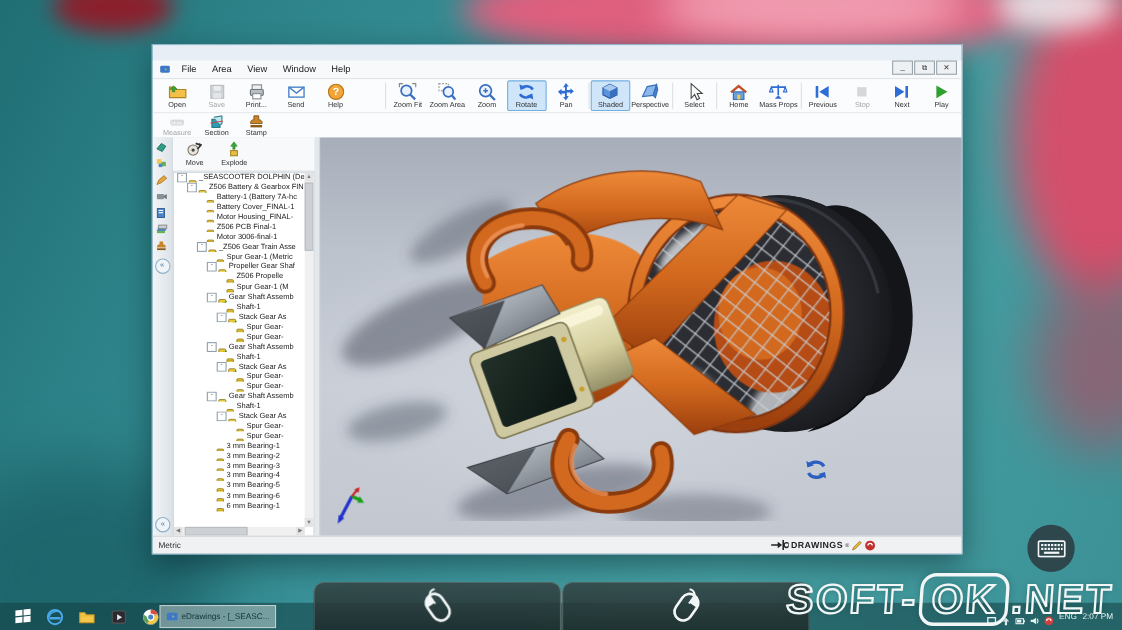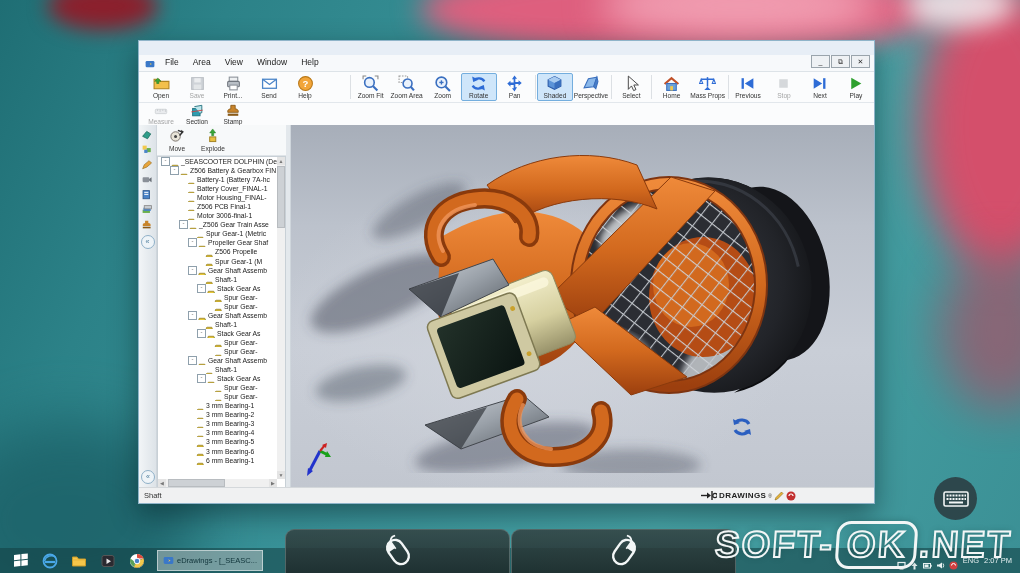--- a/index.html
+++ b/index.html
@@ -71,21 +71,21 @@
   #statusbar{position:absolute;left:0;bottom:0;right:0;height:15px;background:#f0f1f2;
     border-top:1px solid #d4d8db;display:flex;align-items:center;font-size:7.5px;color:#333;}
   #status-ready{padding-left:5px;flex:1;}
   #status-logo{display:flex;align-items:center;gap:2px;margin-right:78px;}
   #brand-text{font-weight:bold;font-size:8px;letter-spacing:.4px;color:#222;}
   #brand-reg{font-size:5px;vertical-align:top;}
   
   #taskbar{position:absolute;left:0;bottom:0;width:100%;height:25px;
     background:rgba(18,62,66,.55);display:flex;align-items:center;}
   .tb-ico{width:16px;height:16px;margin-left:13px;}
-  #task-button{display:flex;align-items:center;gap:3px;margin-left:12px;height:19px;
+  #task-button{display:flex;align-items:center;gap:3px;height:19px;
     padding:0 5px;background:rgba(255,255,255,.38);border:1px solid rgba(255,255,255,.5);}
   #task-button span{font-size:7.5px;color:#10343a;white-space:nowrap;}
   #tray{margin-left:auto;display:flex;align-items:center;gap:5px;padding-right:8px;}
   .tray-ico{width:9px;height:9px;}
   #tray-lang,#tray-time{font-size:7.5px;color:#e8f4f4;}
   
   .mouse-bar{position:absolute;top:529px;width:223px;height:44px;
     background:linear-gradient(180deg,rgba(52,68,68,.88),rgba(30,42,42,.88));
     border:1px solid rgba(130,150,150,.5);border-bottom:none;border-radius:9px 9px 0 0;
     display:flex;align-items:center;justify-content:center;}
@@ -758,21 +758,21 @@
         <svg id="rotate-cursor" width="22" height="20" viewBox="0 0 22 20">
           <path d="M18 7 A8 6.5 0 0 0 4 6" fill="none" stroke="#2b5fc0" stroke-width="3"></path>
           <path d="M2 2 L3 8 L9 6 Z" fill="#2b5fc0"></path>
           <path d="M4 13 A8 6.5 0 0 0 18 14" fill="none" stroke="#2b5fc0" stroke-width="3"></path>
           <path d="M20 18 L19 12 L13 14 Z" fill="#2b5fc0"></path>
         </svg>
       </div>
     </div>
 
     <div id="statusbar">
-      <span id="status-ready">Shaft</span>
+      <span id="status-ready">Metric</span>
       <span id="status-logo">
         <svg width="16" height="9" viewBox="0 0 16 9">
           <line x1="0" y1="4.5" x2="8" y2="4.5" stroke="#222" stroke-width="1.4"></line>
           <path d="M6 1.5 L10 4.5 L6 7.5 Z" fill="#222"></path>
           <line x1="11" y1="0" x2="11" y2="9" stroke="#222" stroke-width="1.4"></line>
           <circle cx="14" cy="4.5" r="2.2" fill="none" stroke="#222" stroke-width="1.2"></circle>
         </svg>
         <span id="brand-text">DRAWINGS</span>
           <sup id="brand-reg">®</sup>
         <svg width="10" height="10" viewBox="0 0 10 10">

